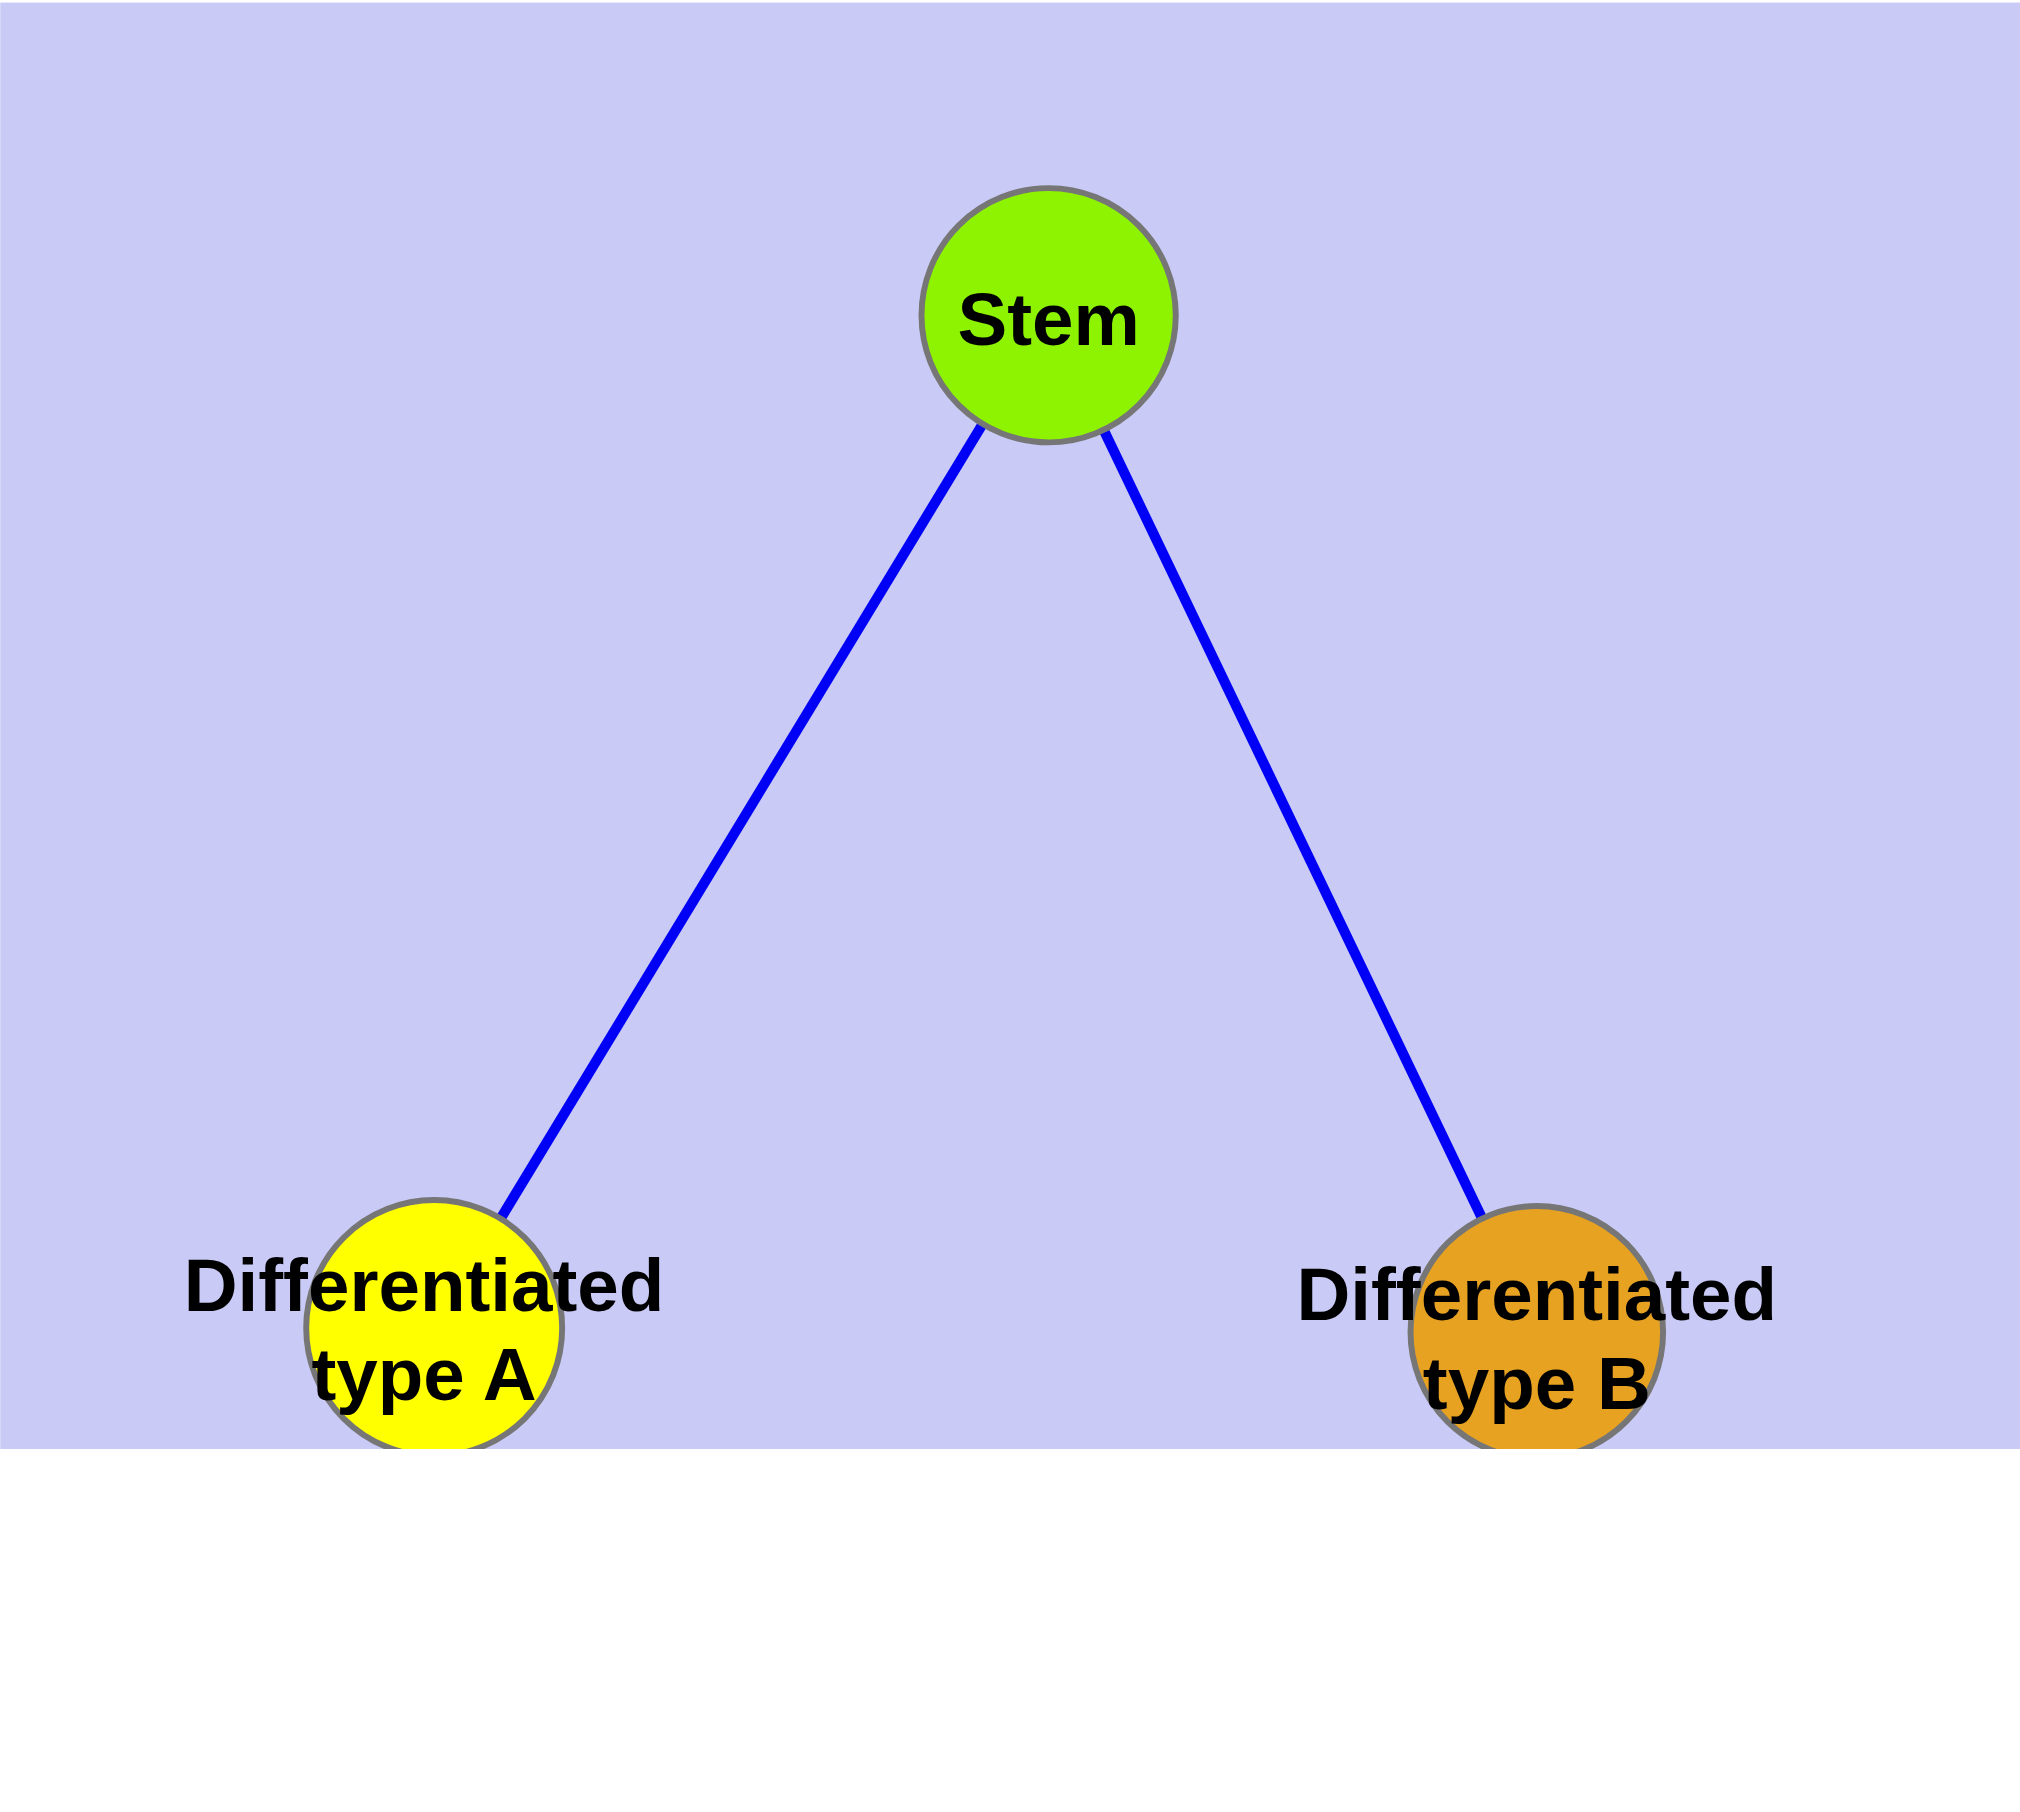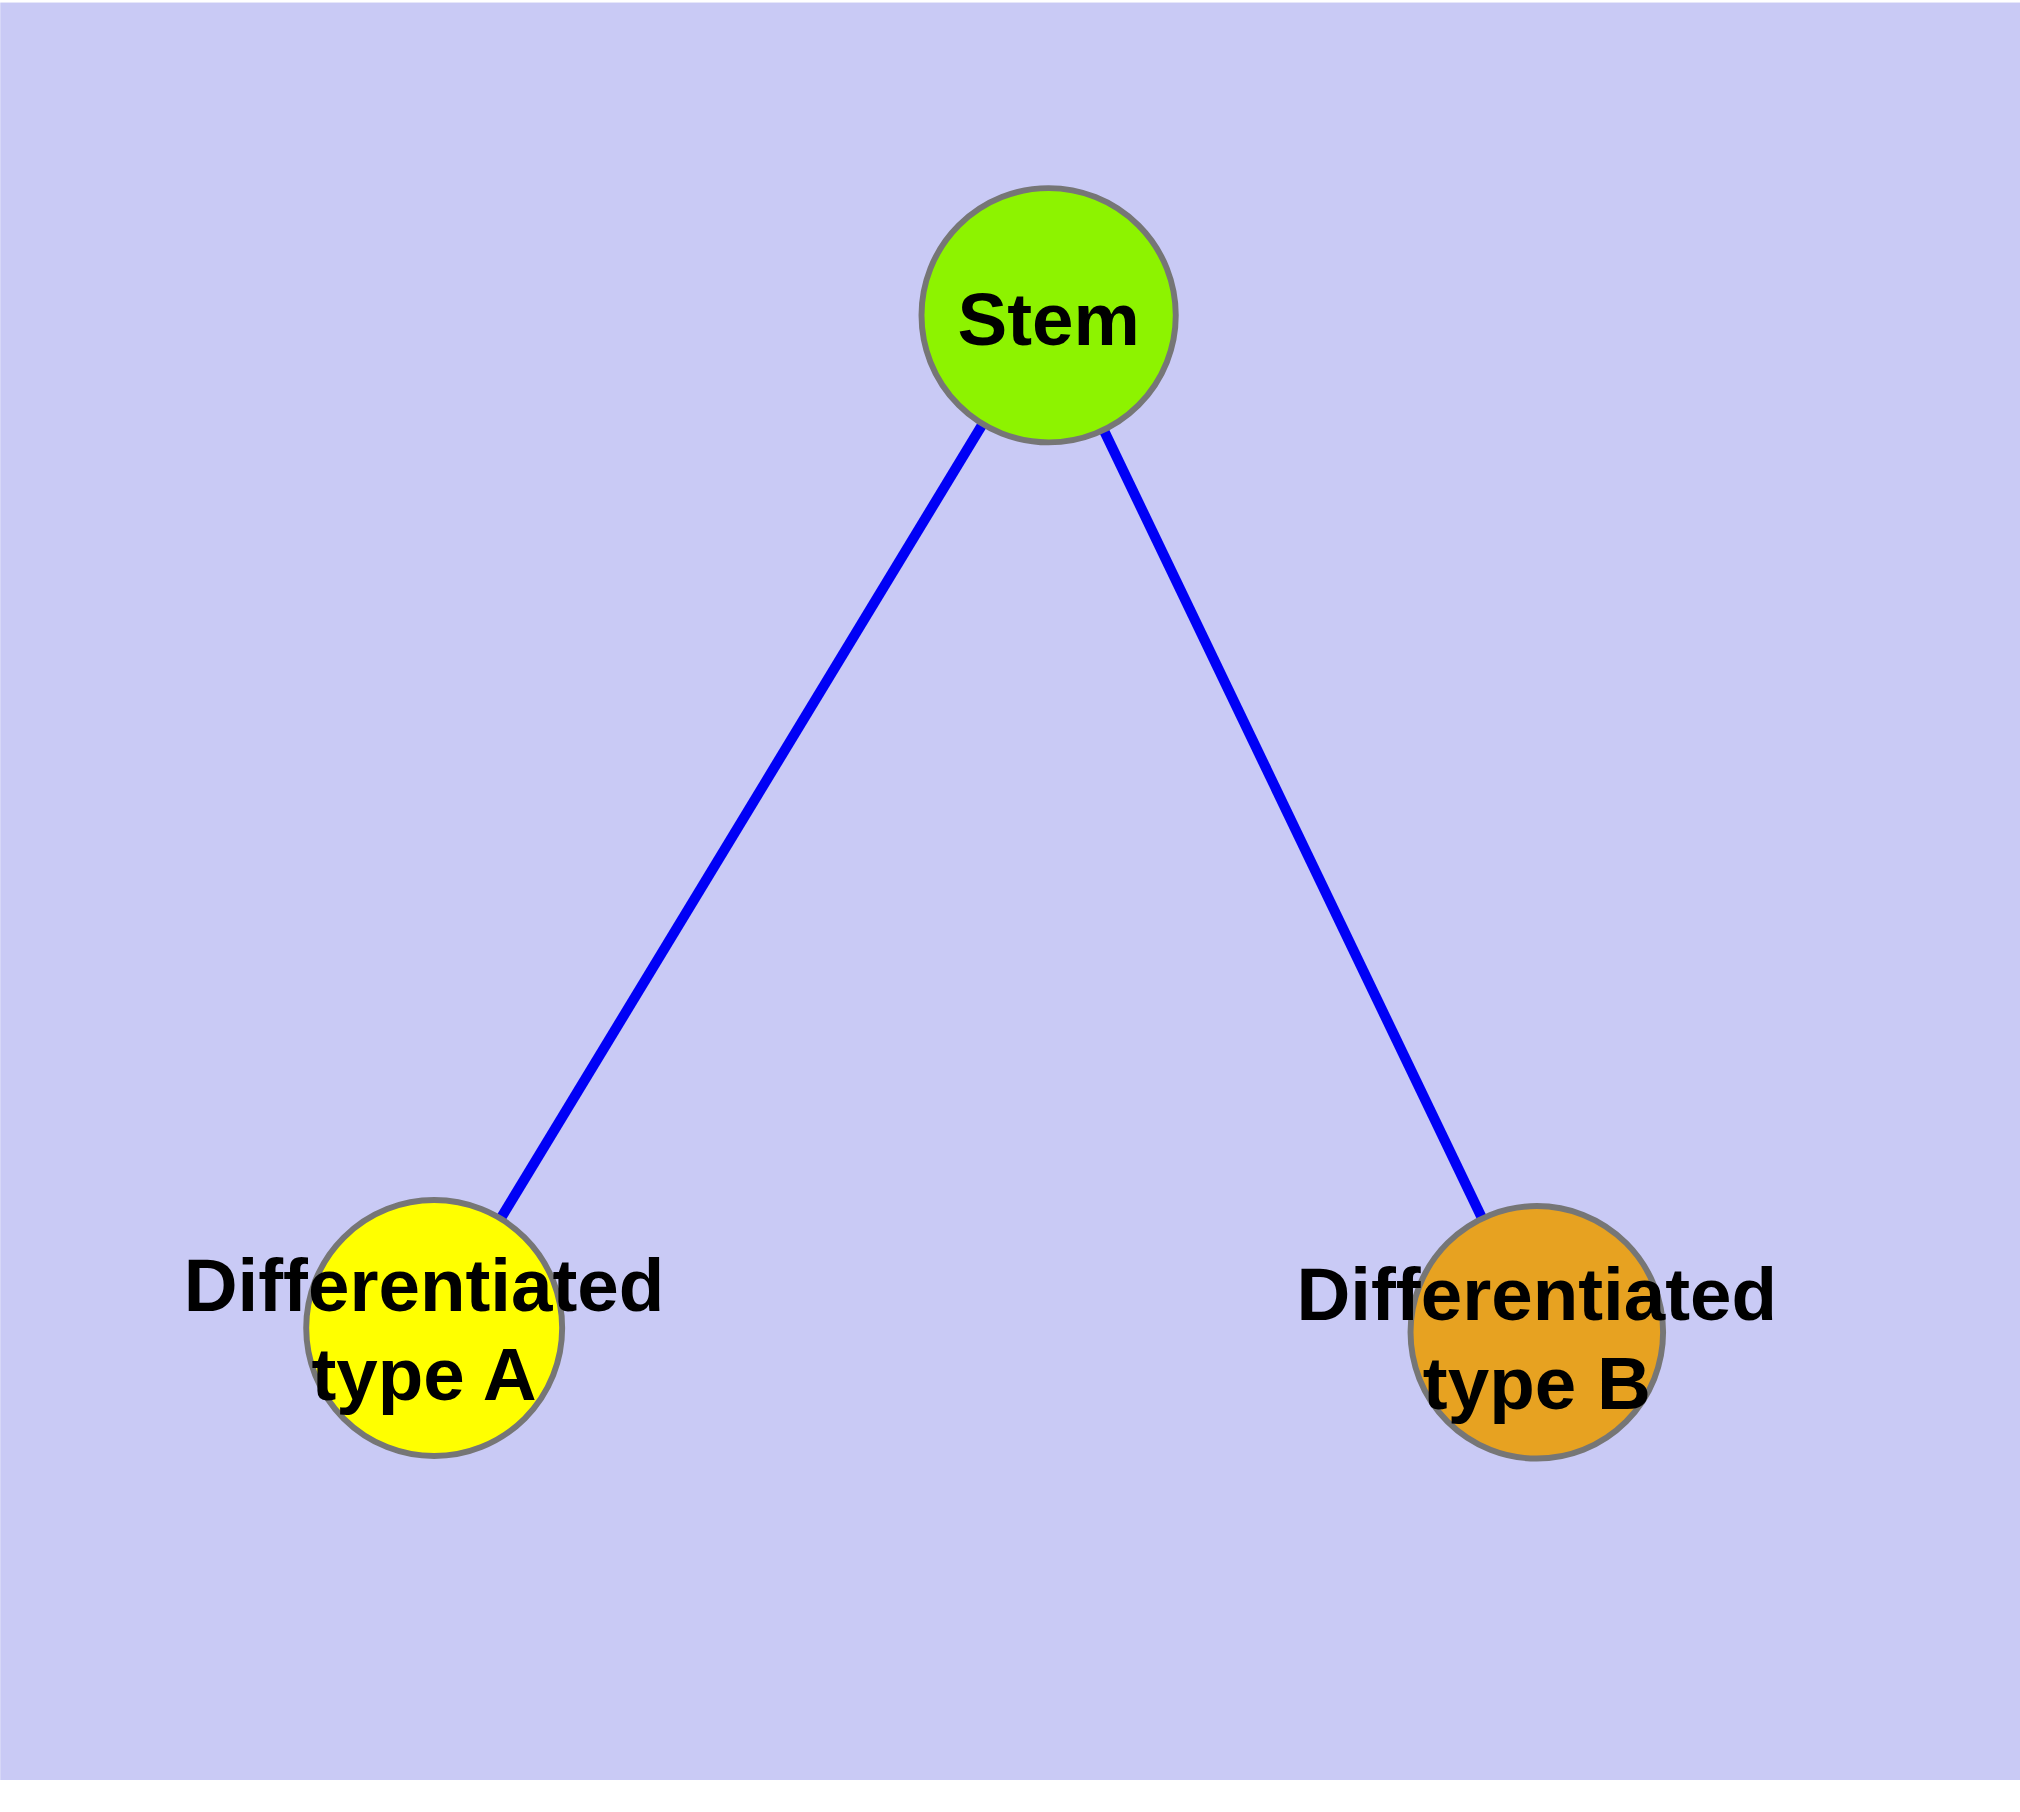--- a/index.html
+++ b/index.html
@@ -2,21 +2,21 @@
 <html style="font-size:13.6px"><head>
 <meta charset="utf-8">
 <style>
   html, body {
     margin: 0;
     padding: 0;
     background: #ffffff;
   }
   .stage {
     width: 2021px;
-    height: 1780px;
+    height: 1449px;
     position: relative;
   }
   svg {
     display: block;
   }
   text.node-label {
     font-family: "Liberation Sans", sans-serif;
     font-weight: bold;
     text-anchor: middle;
     fill: #000000;

